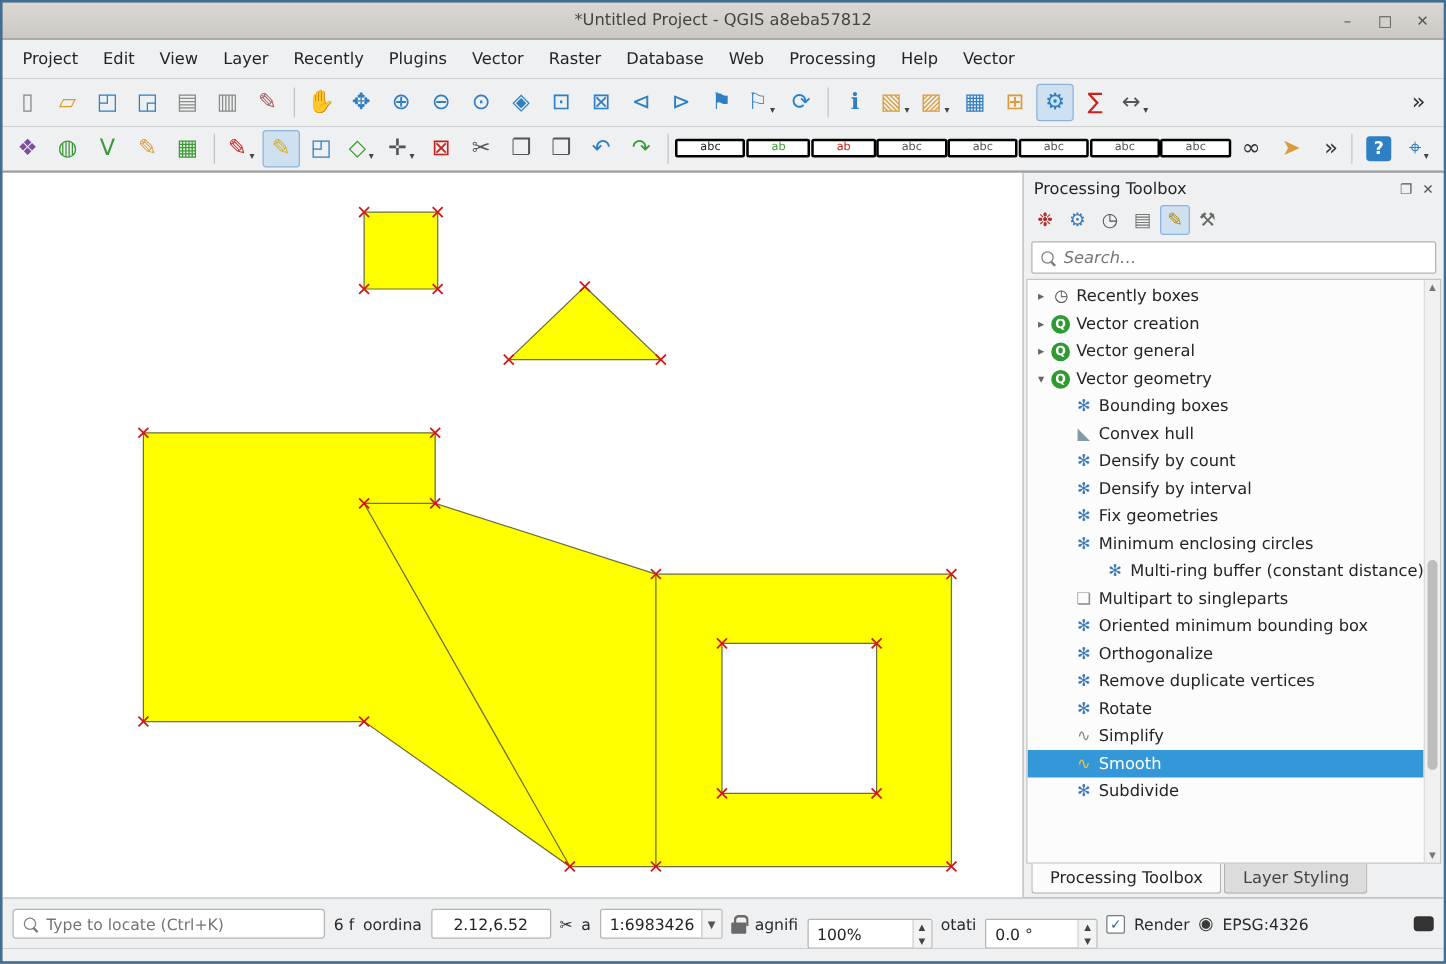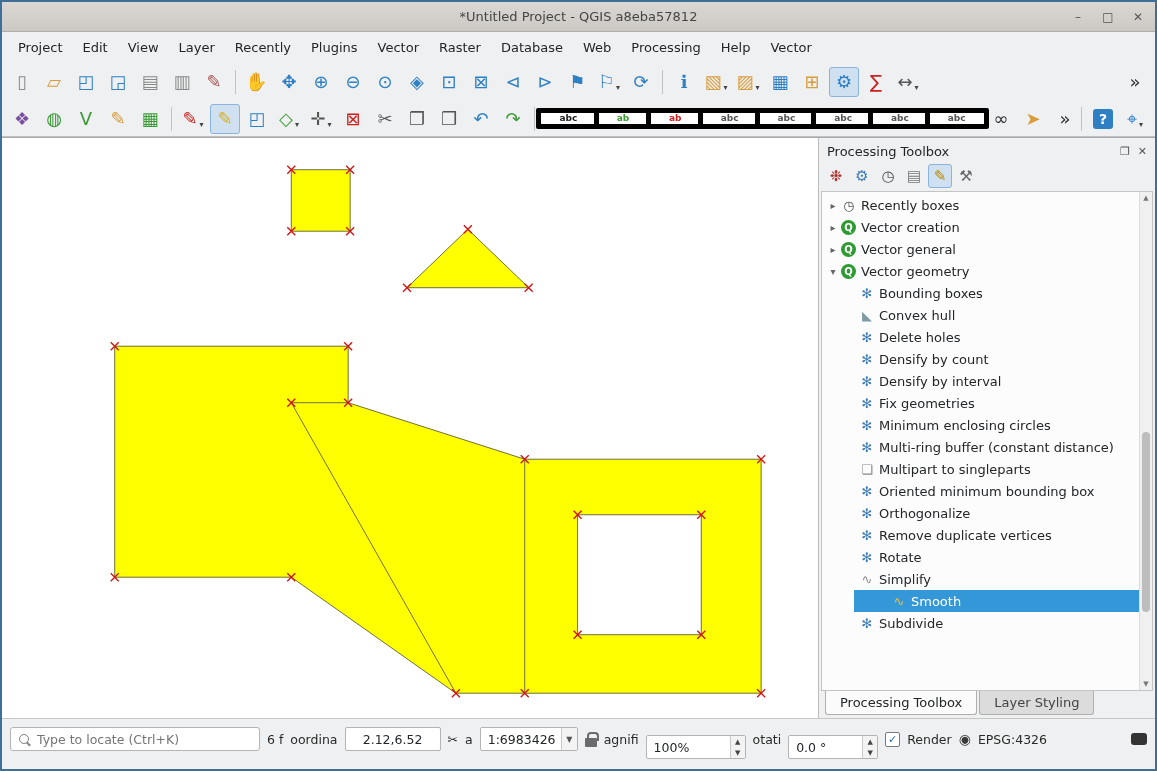--- a/index.html
+++ b/index.html
@@ -17,21 +17,21 @@
   .menubar { flex:0 0 31px; display:flex; align-items:center; padding:0 6px; background:#eff0f1; }
   .menu-item { padding:6px 10px; border-radius:2px; white-space:nowrap; }
 
   
   .toolbar { display:flex; align-items:center; padding:2px 4px; background:#eff0f1; }
   #toolbar1 { flex:0 0 38px; }
   #toolbar2 { flex:0 0 36px; border-bottom:1px solid #c2c2c2; }
   .tb-btn { min-width:30px; height:30px; display:flex; align-items:center; justify-content:center; position:relative; border-radius:3px; margin:0 1px; border:1px solid transparent; }
   .tb-btn.active { background:#cfe0f1; border-color:#8ab4dc; }
   .tb-glyph { font-size:18px; line-height:1; }
-  .tb-glyph.abc { font-size:9px; font-weight:bold; border:5px solid #000000; background:#fff; padding:1px 18px; border-radius:2px; }
+  .tb-glyph.abc { font-size:9px; font-weight:normal; border:2px solid #000000; background:#fff; padding:1px 18px; border-radius:2px; }
   .tb-glyph.help { width:20px; height:20px; background:#2f7fc3; color:#fff !important; border-radius:3px; display:flex; align-items:center; justify-content:center; font-weight:bold; font-size:14px; }
   .tb-dd { font-size:8px; color:#444; margin-left:2px; align-self:flex-end; padding-bottom:4px; }
   .tb-sep { width:1px; height:24px; background:#c3c3c3; margin:0 5px; flex:0 0 1px; }
   .push { margin-left:auto !important; }
 
   
   .main { flex:1; min-height:0; display:flex; border-top:1px solid #a9a9a9; }
   .canvas { flex:1; background:#ffffff; position:relative; }
   .canvas svg { width:100%; height:100%; display:block; }
 
@@ -367,20 +367,24 @@
           <div class="tb-btn">
             <span class="tb-glyph" style="color: rgb(119, 119, 119);">▤</span>
           </div>
           <div class="tb-btn active">
             <span class="tb-glyph" style="color: rgb(185, 138, 0);">✎</span>
           </div>
           <div class="tb-btn">
             <span class="tb-glyph" style="color: rgb(102, 102, 102);">⚒</span>
           </div>
         </div>
+      <div class="panel-search">
+        <span class="mag"></span>
+        <input placeholder="Search…" style="">
+      </div>
       <div class="tree-wrap">
         <div class="tree">
             <div class="tree-row" style="padding-left: 4px;">
               <span class="tree-arrow">▸</span>
               <span class="tree-icon icon-clock"></span>
               <span>Recently boxes</span>
             </div>
             <div class="tree-row" style="padding-left: 4px;">
               <span class="tree-arrow">▸</span>
               <span class="tree-icon icon-q">Q</span>
@@ -402,43 +406,38 @@
               <span>Bounding boxes</span>
             </div>
             <div class="tree-row" style="padding-left: 22px;">
               <span class="tree-arrow"></span>
               <span class="tree-icon icon-convex"></span>
               <span>Convex hull</span>
             </div>
             <div class="tree-row" style="padding-left: 22px;">
               <span class="tree-arrow"></span>
               <span class="tree-icon icon-algorithm"></span>
-              <span>Delete holes</span>
-            </div>
-            <div class="tree-row" style="padding-left: 22px;">
-              <span class="tree-arrow"></span>
-              <span class="tree-icon icon-algorithm"></span>
               <span>Densify by count</span>
             </div>
             <div class="tree-row" style="padding-left: 22px;">
               <span class="tree-arrow"></span>
               <span class="tree-icon icon-algorithm"></span>
               <span>Densify by interval</span>
             </div>
             <div class="tree-row" style="padding-left: 22px;">
               <span class="tree-arrow"></span>
               <span class="tree-icon icon-algorithm"></span>
               <span>Fix geometries</span>
             </div>
             <div class="tree-row" style="padding-left: 22px;">
               <span class="tree-arrow"></span>
               <span class="tree-icon icon-algorithm"></span>
               <span>Minimum enclosing circles</span>
             </div>
-            <div class="tree-row" style="padding-left: 22px;">
+            <div class="tree-row" style="padding-left: 22px; justify-content: flex-end;">
               <span class="tree-arrow"></span>
               <span class="tree-icon icon-algorithm"></span>
               <span>Multi-ring buffer (constant distance)</span>
             </div>
             <div class="tree-row" style="padding-left: 22px; text-align: center;">
               <span class="tree-arrow"></span>
               <span class="tree-icon icon-multipart"></span>
               <span>Multipart to singleparts</span>
             </div>
             <div class="tree-row" style="padding-left: 22px;">
@@ -459,21 +458,21 @@
             <div class="tree-row" style="padding-left: 22px;">
               <span class="tree-arrow"></span>
               <span class="tree-icon icon-algorithm"></span>
               <span>Rotate</span>
             </div>
             <div class="tree-row" style="padding-left: 22px;">
               <span class="tree-arrow"></span>
               <span class="tree-icon icon-simplify"></span>
               <span>Simplify</span>
             </div>
-            <div class="tree-row selected" style="padding-left: 22px; margin-left: 32px;">
+            <div class="tree-row selected" style="padding-left: 22px;">
               <span class="tree-arrow"></span>
               <span class="tree-icon icon-smooth"></span>
               <span>Smooth</span>
             </div>
             <div class="tree-row" style="padding-left: 22px;">
               <span class="tree-arrow"></span>
               <span class="tree-icon icon-algorithm"></span>
               <span>Subdivide</span>
             </div>
           </div>

